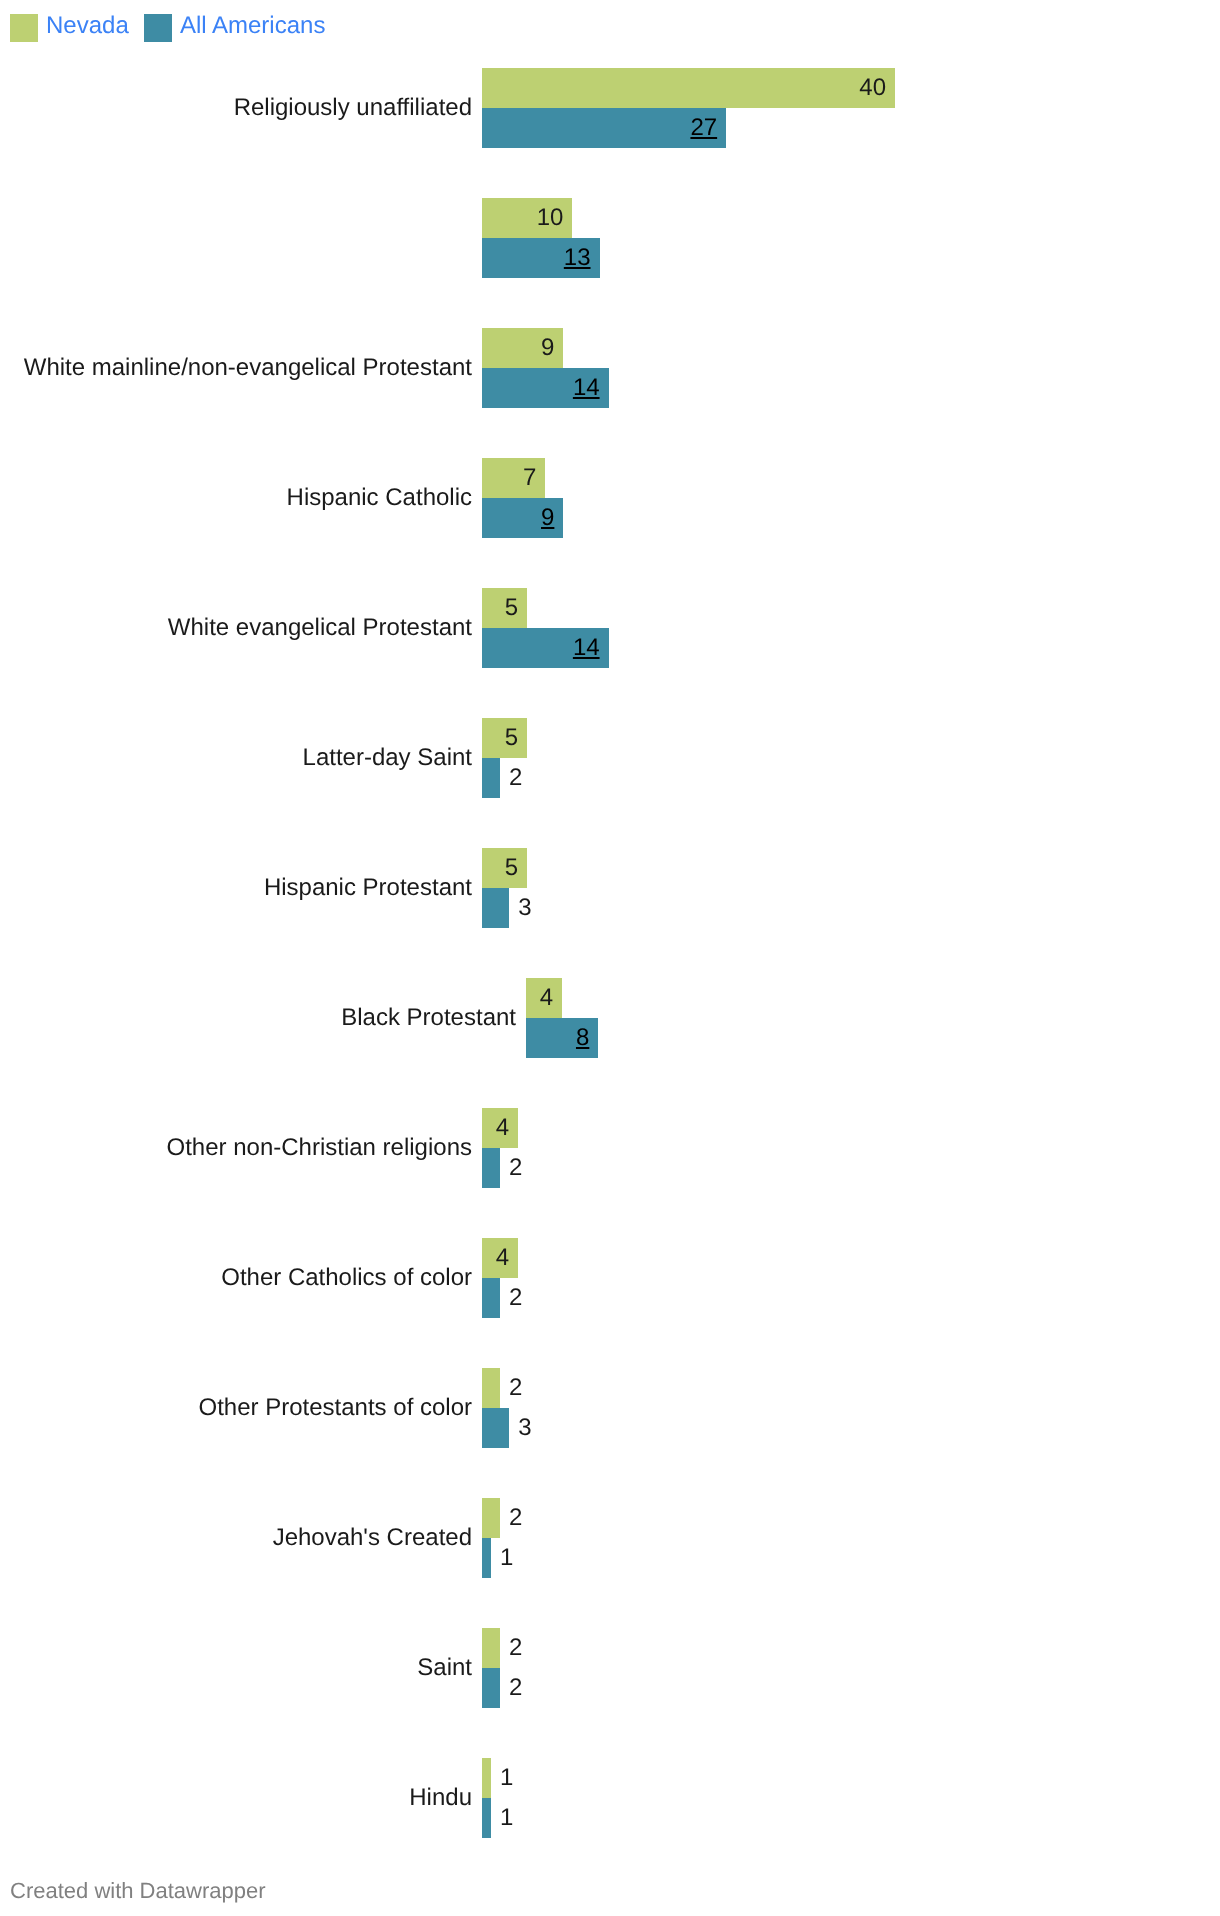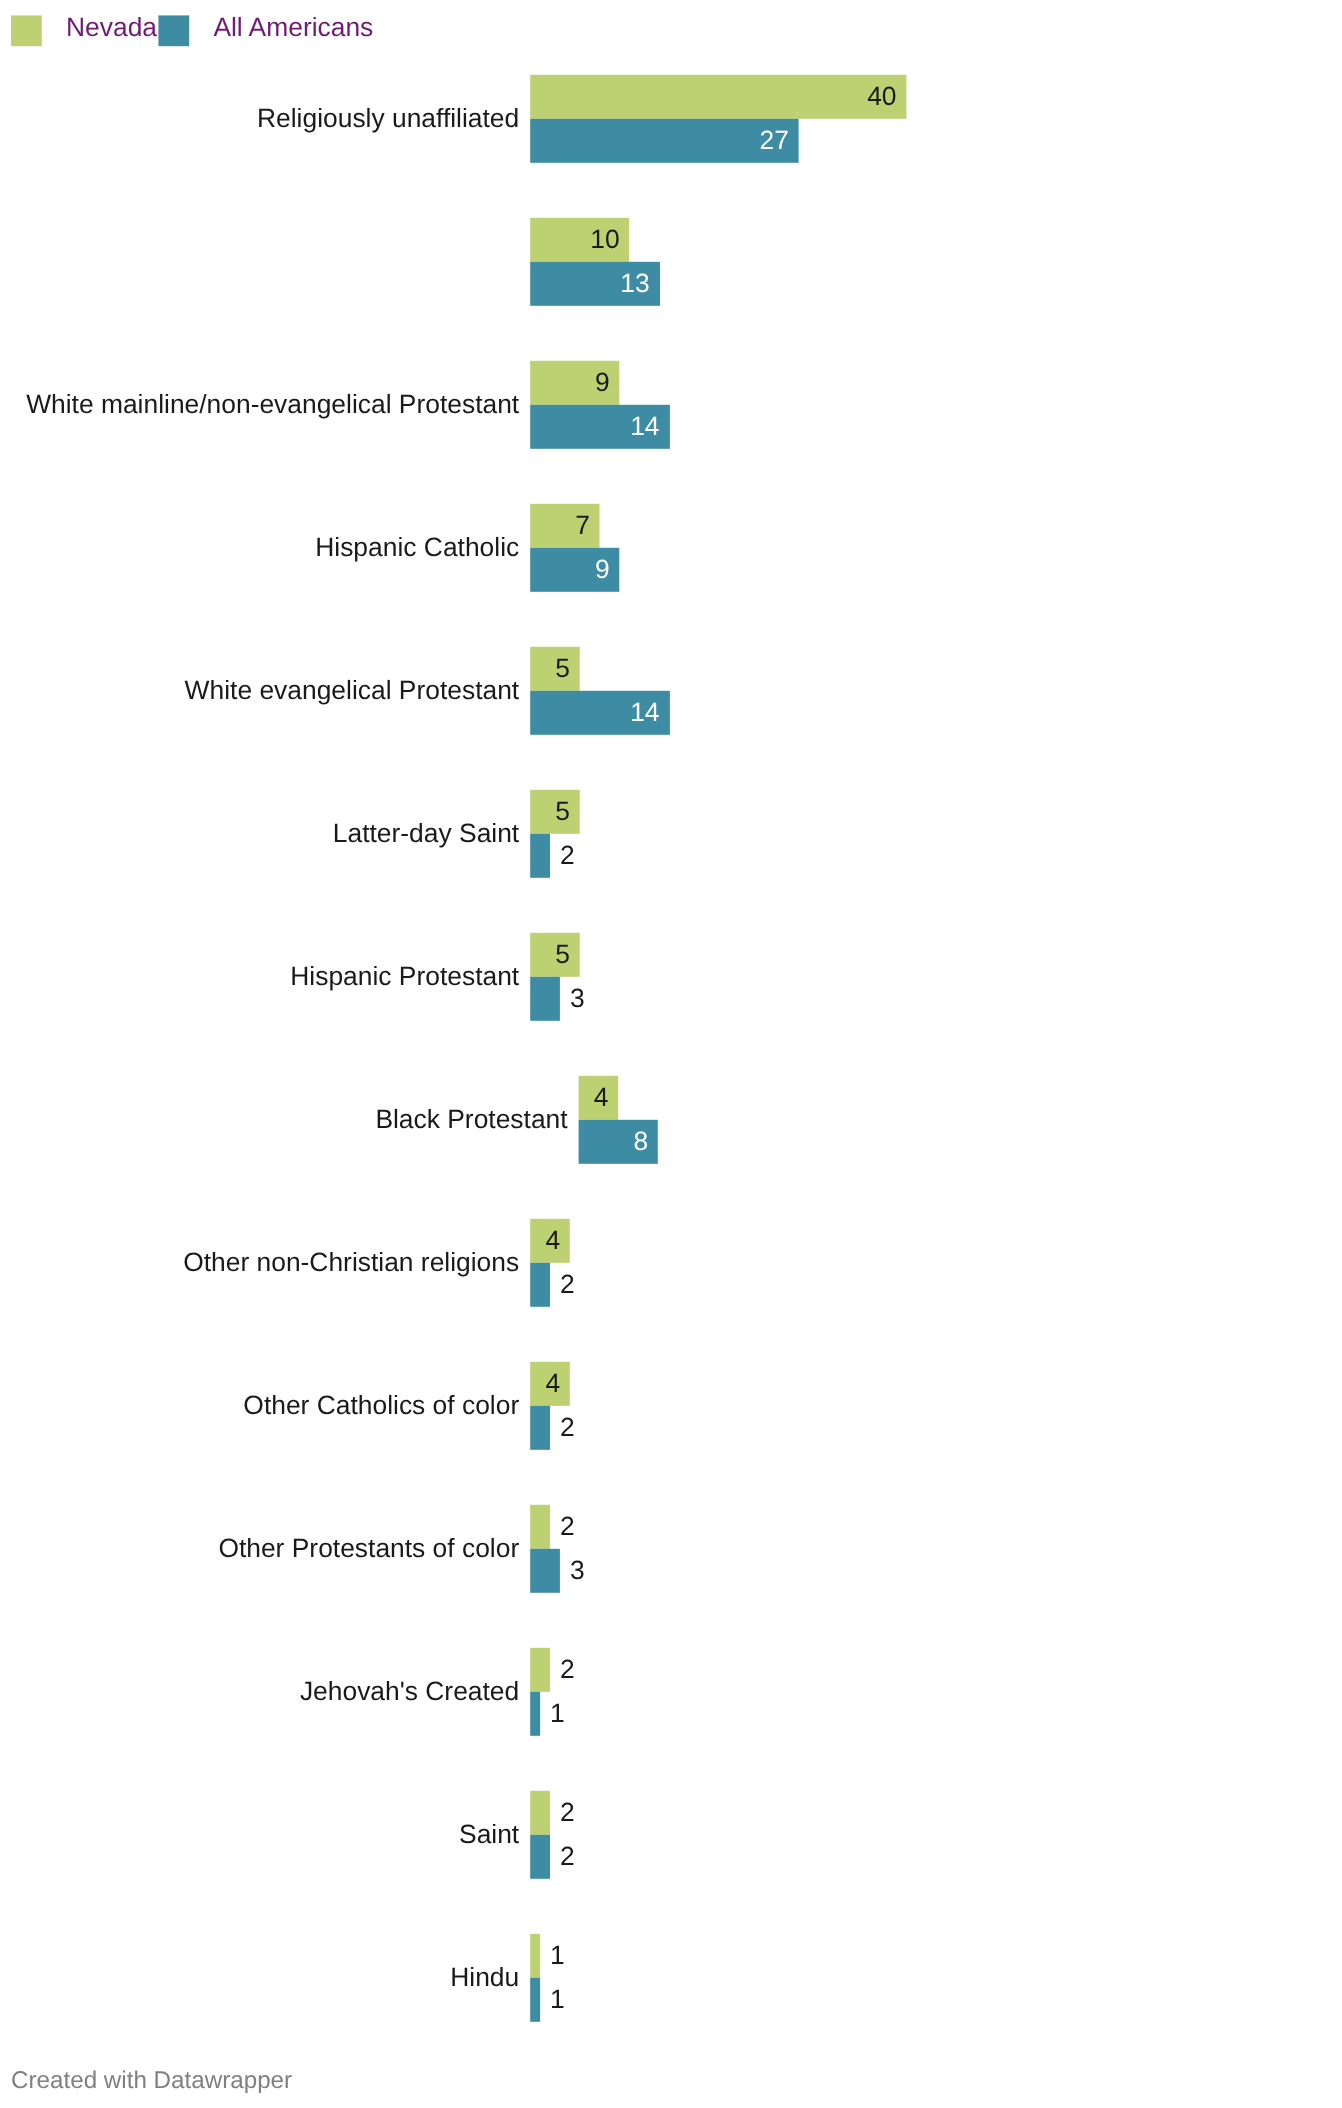--- a/index.html
+++ b/index.html
@@ -10,40 +10,40 @@
     -webkit-font-smoothing:antialiased;
     text-rendering:geometricPrecision;
   }
   #chart{position:relative;width:1220px;height:1916px;background:#ffffff;filter:opacity(100%);}
 
   
   #legend{position:absolute;left:0;top:0;width:1220px;height:56px;}
   .legend-item{position:absolute;top:14px;display:flex;align-items:center;}
   .legend-swatch{width:28px;height:28px;display:block;flex:0 0 auto;}
   .legend-label{
-    font-size:24px;color:#701a75;line-height:28px;
-    margin-left:22px;white-space:nowrap;position:relative;top:-2px;
+    font-size:24px;color:#3b82f6;line-height:28px;
+    margin-left:8px;white-space:nowrap;position:relative;top:-2px;
   }
 
   
   #rows{position:absolute;left:0;top:0;width:1220px;height:1860px;}
   .row{position:absolute;left:0;width:1220px;height:80px;}
   .row-label{
     position:absolute;right:748px;top:0;height:80px;
     display:flex;align-items:center;justify-content:flex-end;
     font-size:24px;color:#1a1a1a;white-space:nowrap;
   }
   .bar{position:absolute;left:482px;height:40px;}
   .bar.series-0{top:0;}
   .bar.series-1{top:40px;}
   .vlabel{position:absolute;font-size:24px;line-height:40px;white-space:nowrap;}
   .vlabel.inside{right:9px;top:0;}
   .vlabel.outside{left:100%;top:0;margin-left:9px;}
   .vlabel.dark{color:#1a1a1a;}
-  .vlabel.light{color:#ffffff;}
+  .vlabel.light{color:#000000;text-decoration:underline;}
 
   
   #footer{
     position:absolute;left:10px;top:1876.5px;
     font-size:22px;color:#808080;line-height:27px;
   }
 </style>
 </head>
 <body>
 
@@ -56,21 +56,21 @@
   </div>
       <div class="legend-item" style="left: 144px;">
     <span class="legend-swatch" style="background: rgb(62, 140, 164);"></span>
     <span class="legend-label">All Americans</span>
   </div>
     </div>
 
   <div id="rows">
       <div class="row" style="top: 67.9px;">
     <div class="row-label">Religiously unaffiliated</div>
-  <div class="bar series-0" style="width: 342px; background: rgb(189, 208, 114);">
+  <div class="bar series-0" style="width: 413px; background: rgb(189, 208, 114);">
     <span class="vlabel inside dark">40</span>
   </div>
         <div class="bar series-1" style="width: 244.134px; background: rgb(62, 140, 164);">
     <span class="vlabel inside light">27</span>
   </div>
       </div>
       <div class="row" style="top: 197.89px;">
   <div class="bar series-0" style="width: 90.42px; background: rgb(189, 208, 114);">
     <span class="vlabel inside dark">10</span>
   </div>

